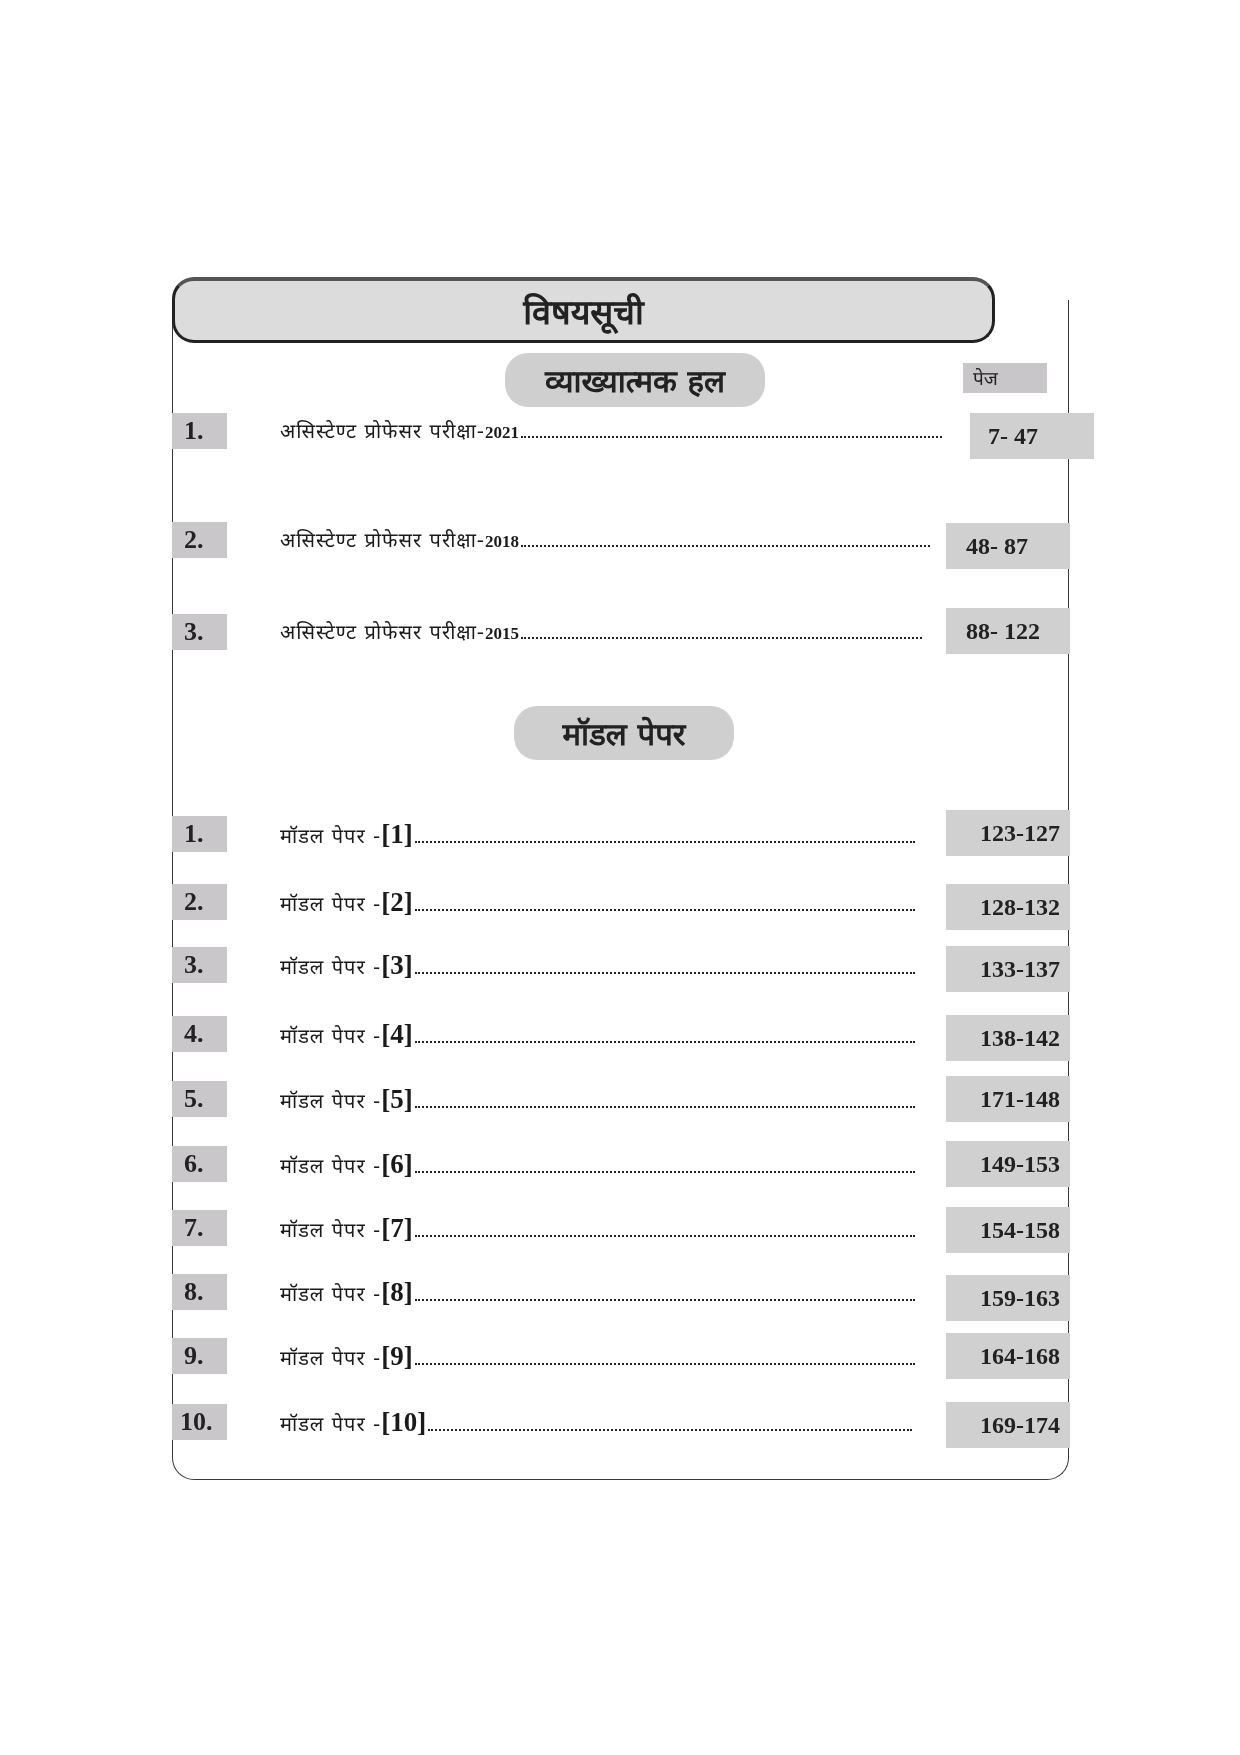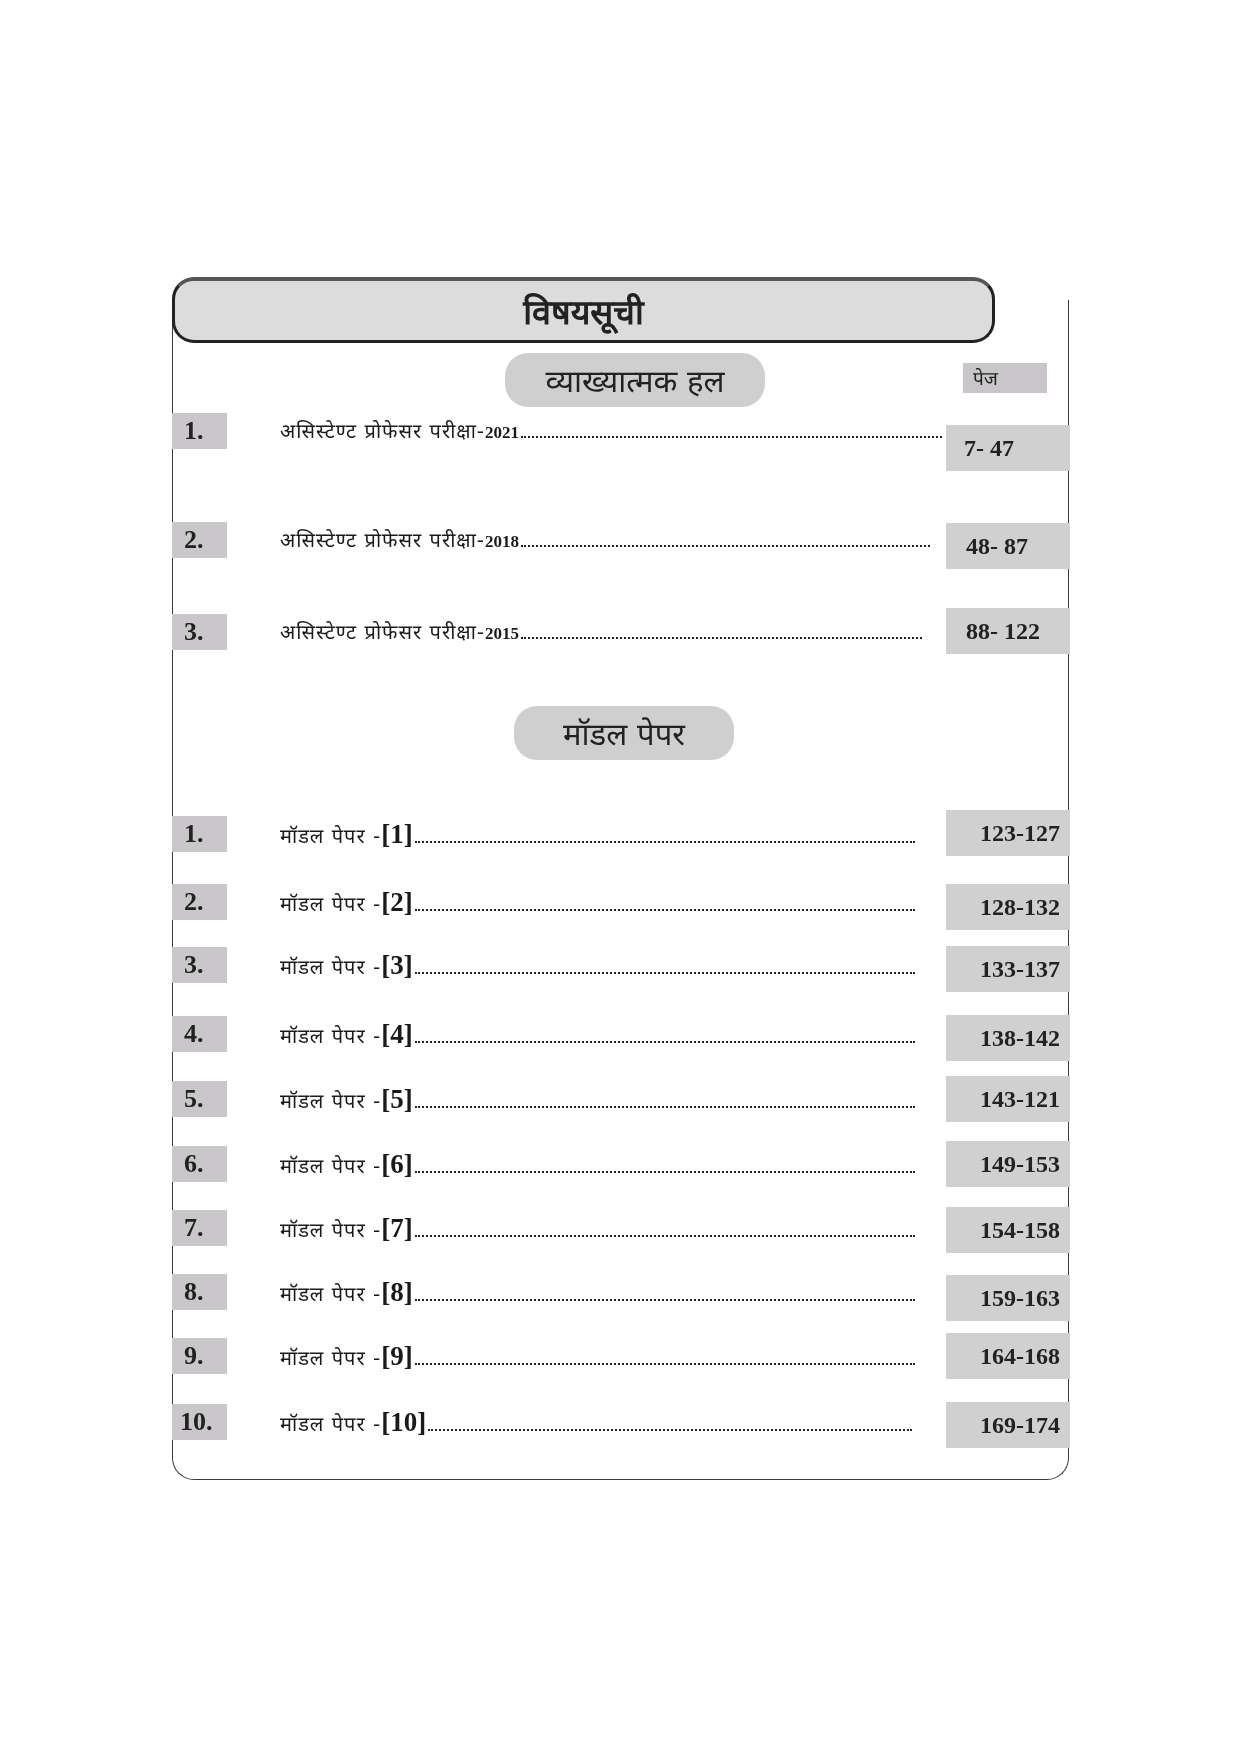--- a/index.html
+++ b/index.html
@@ -18,21 +18,21 @@
     background: #dcdcdc; border: 3px solid #222; border-top: 4px solid #555;
     border-radius: 22px; box-sizing: border-box;
     display: flex; align-items: center; justify-content: center;
   }
   .header-title {
     font-family: "DejaVu Sans", sans-serif; font-weight: bold; font-size: 34px; color: #222;
   }
   .pill {
     position: absolute; background: #cfcfcf; border-radius: 23px;
     display: flex; align-items: center; justify-content: center;
-    font-family: "DejaVu Sans", sans-serif; font-weight: normal; font-size: 31px; color: #222;
+    font-family: "DejaVu Sans", sans-serif; font-weight: bold; font-size: 31px; color: #222;
     box-sizing: border-box;
   }
   .pill-explanatory { left: 505px; top: 353px; width: 260px; height: 54px; }
   .pill-model { left: 514px; top: 706px; width: 220px; height: 54px; }
   .page-header {
     position: absolute; left: 963px; top: 363px; width: 84px; height: 30px;
     background: #c8c6c8; font-family: "DejaVu Sans", sans-serif; font-size: 19px;
     padding-left: 10px; box-sizing: border-box; line-height: 30px; color: #222;
   }
   .num-box {
@@ -70,21 +70,21 @@
 
 <div class="pill pill-explanatory">व्याख्यात्मक हल</div>
 <div class="page-header">पेज</div>
 
 <div class="num-box" style="top:413px;">1.</div>
 <div class="entry" style="top:413px; width:662px;">
   <span class="label">असिस्टेण्ट प्रोफेसर परीक्षा-</span>
   <span class="suffix">2021</span>
   <span class="dots"></span>
 </div>
-<div class="page-box left" style="top:425px;">7- 47</div>
+<div class="page-box left" style="top:413px;margin-left:24px;">7- 47</div>
 
 <div class="num-box" style="top:522px;">2.</div>
 <div class="entry" style="top:522px; width:650px;">
   <span class="label">असिस्टेण्ट प्रोफेसर परीक्षा-</span>
   <span class="suffix">2018</span>
   <span class="dots"></span>
 </div>
 <div class="page-box left" style="top:523px; padding-left:20px;">48- 87</div>
 
 <div class="num-box" style="top:614px;">3.</div>
@@ -128,21 +128,21 @@
   <span class="dots"></span>
 </div>
 <div class="page-box right" style="top:1015px;">138-142</div>
 
 <div class="num-box" style="top:1081px;">5.</div>
 <div class="entry" style="top:1081px; width:635px;">
   <span class="label">मॉडल पेपर - </span>
   <span class="bracket">[5]</span>
   <span class="dots"></span>
 </div>
-<div class="page-box right" style="top:1076px;">143-121</div>
+<div class="page-box right" style="top:1076px;">171-148</div>
 
 <div class="num-box" style="top:1146px;">6.</div>
 <div class="entry" style="top:1146px; width:635px;">
   <span class="label">मॉडल पेपर - </span>
   <span class="bracket">[6]</span>
   <span class="dots"></span>
 </div>
 <div class="page-box right" style="top:1141px;">149-153</div>
 
 <div class="num-box" style="top:1210px;">7.</div>

